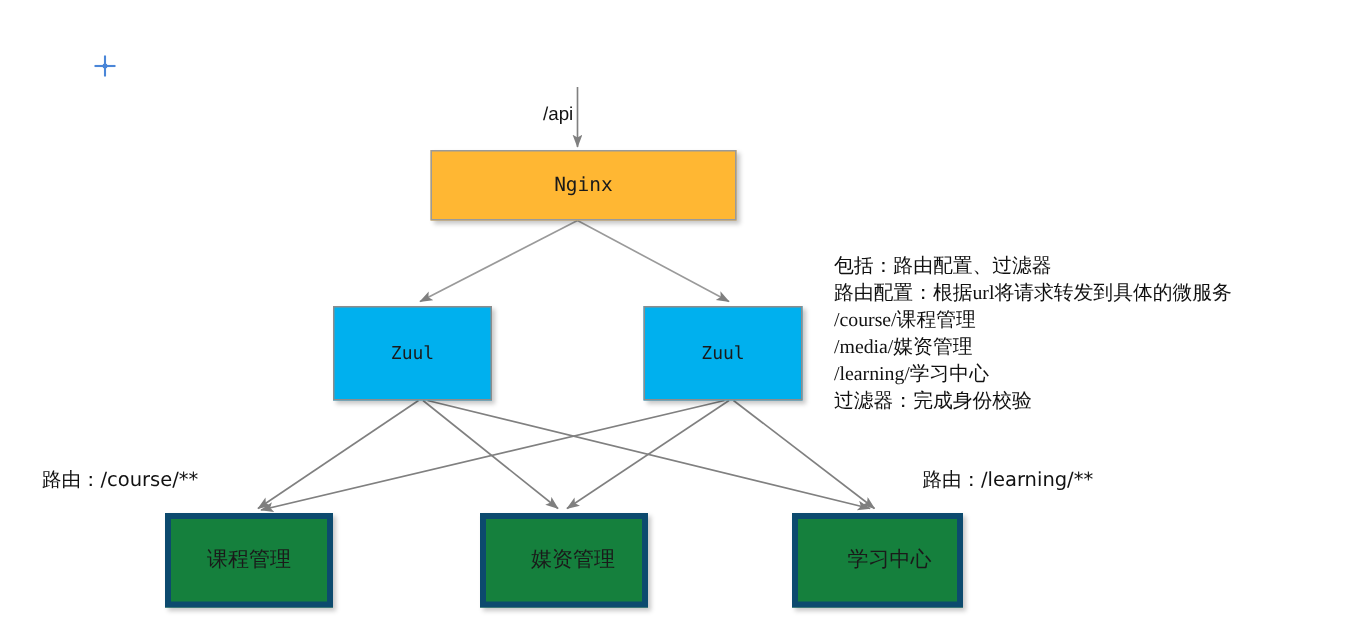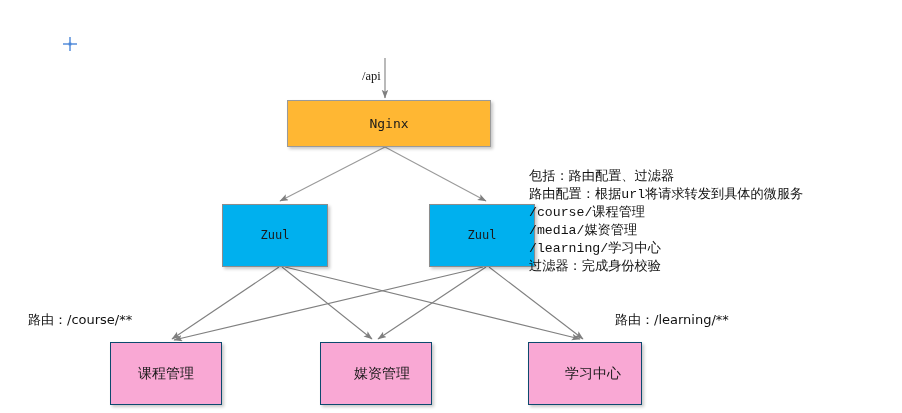--- a/index.html
+++ b/index.html
@@ -50,44 +50,44 @@
     font-family: "DejaVu Sans Mono", monospace;
     font-size: 13px;
   }
   .node-zuul {
     background: #00b0ee;
     border: 1px solid #8c8c8c;
     font-family: "DejaVu Sans Mono", monospace;
     font-size: 12px;
   }
   .node-service {
-    background: #f9a8d4;
-    border: 1px solid #0c4a6e;
+    background: #15803d;
+    border: 4px solid #0c4a6e;
     font-family: "DejaVu Sans", sans-serif;
     font-size: 14px;
   }
   .edge-label {
     position: absolute;
-    font-family: Liberation Serif, serif;
+    font-family: Liberation Sans, sans-serif;
     font-size: 12.5px;
     color: #111111;
     white-space: nowrap;
   }
   .route-label {
     position: absolute;
     font-family: "DejaVu Sans", sans-serif;
     font-size: 13px;
     color: #111111;
     white-space: nowrap;
   }
   #annotation {
     position: absolute;
-    left: 529px;
+    left: 556px;
     top: 168px;
-    font-family: Liberation Mono, monospace;
+    font-family: Liberation Serif, serif;
     font-size: 13.2px;
     line-height: 18px;
     color: #111111;
     white-space: nowrap;
   }
   #annotation div { white-space: nowrap; }
   #crosshair {
     position: absolute;
     left: 62px;
     top: 36px;

